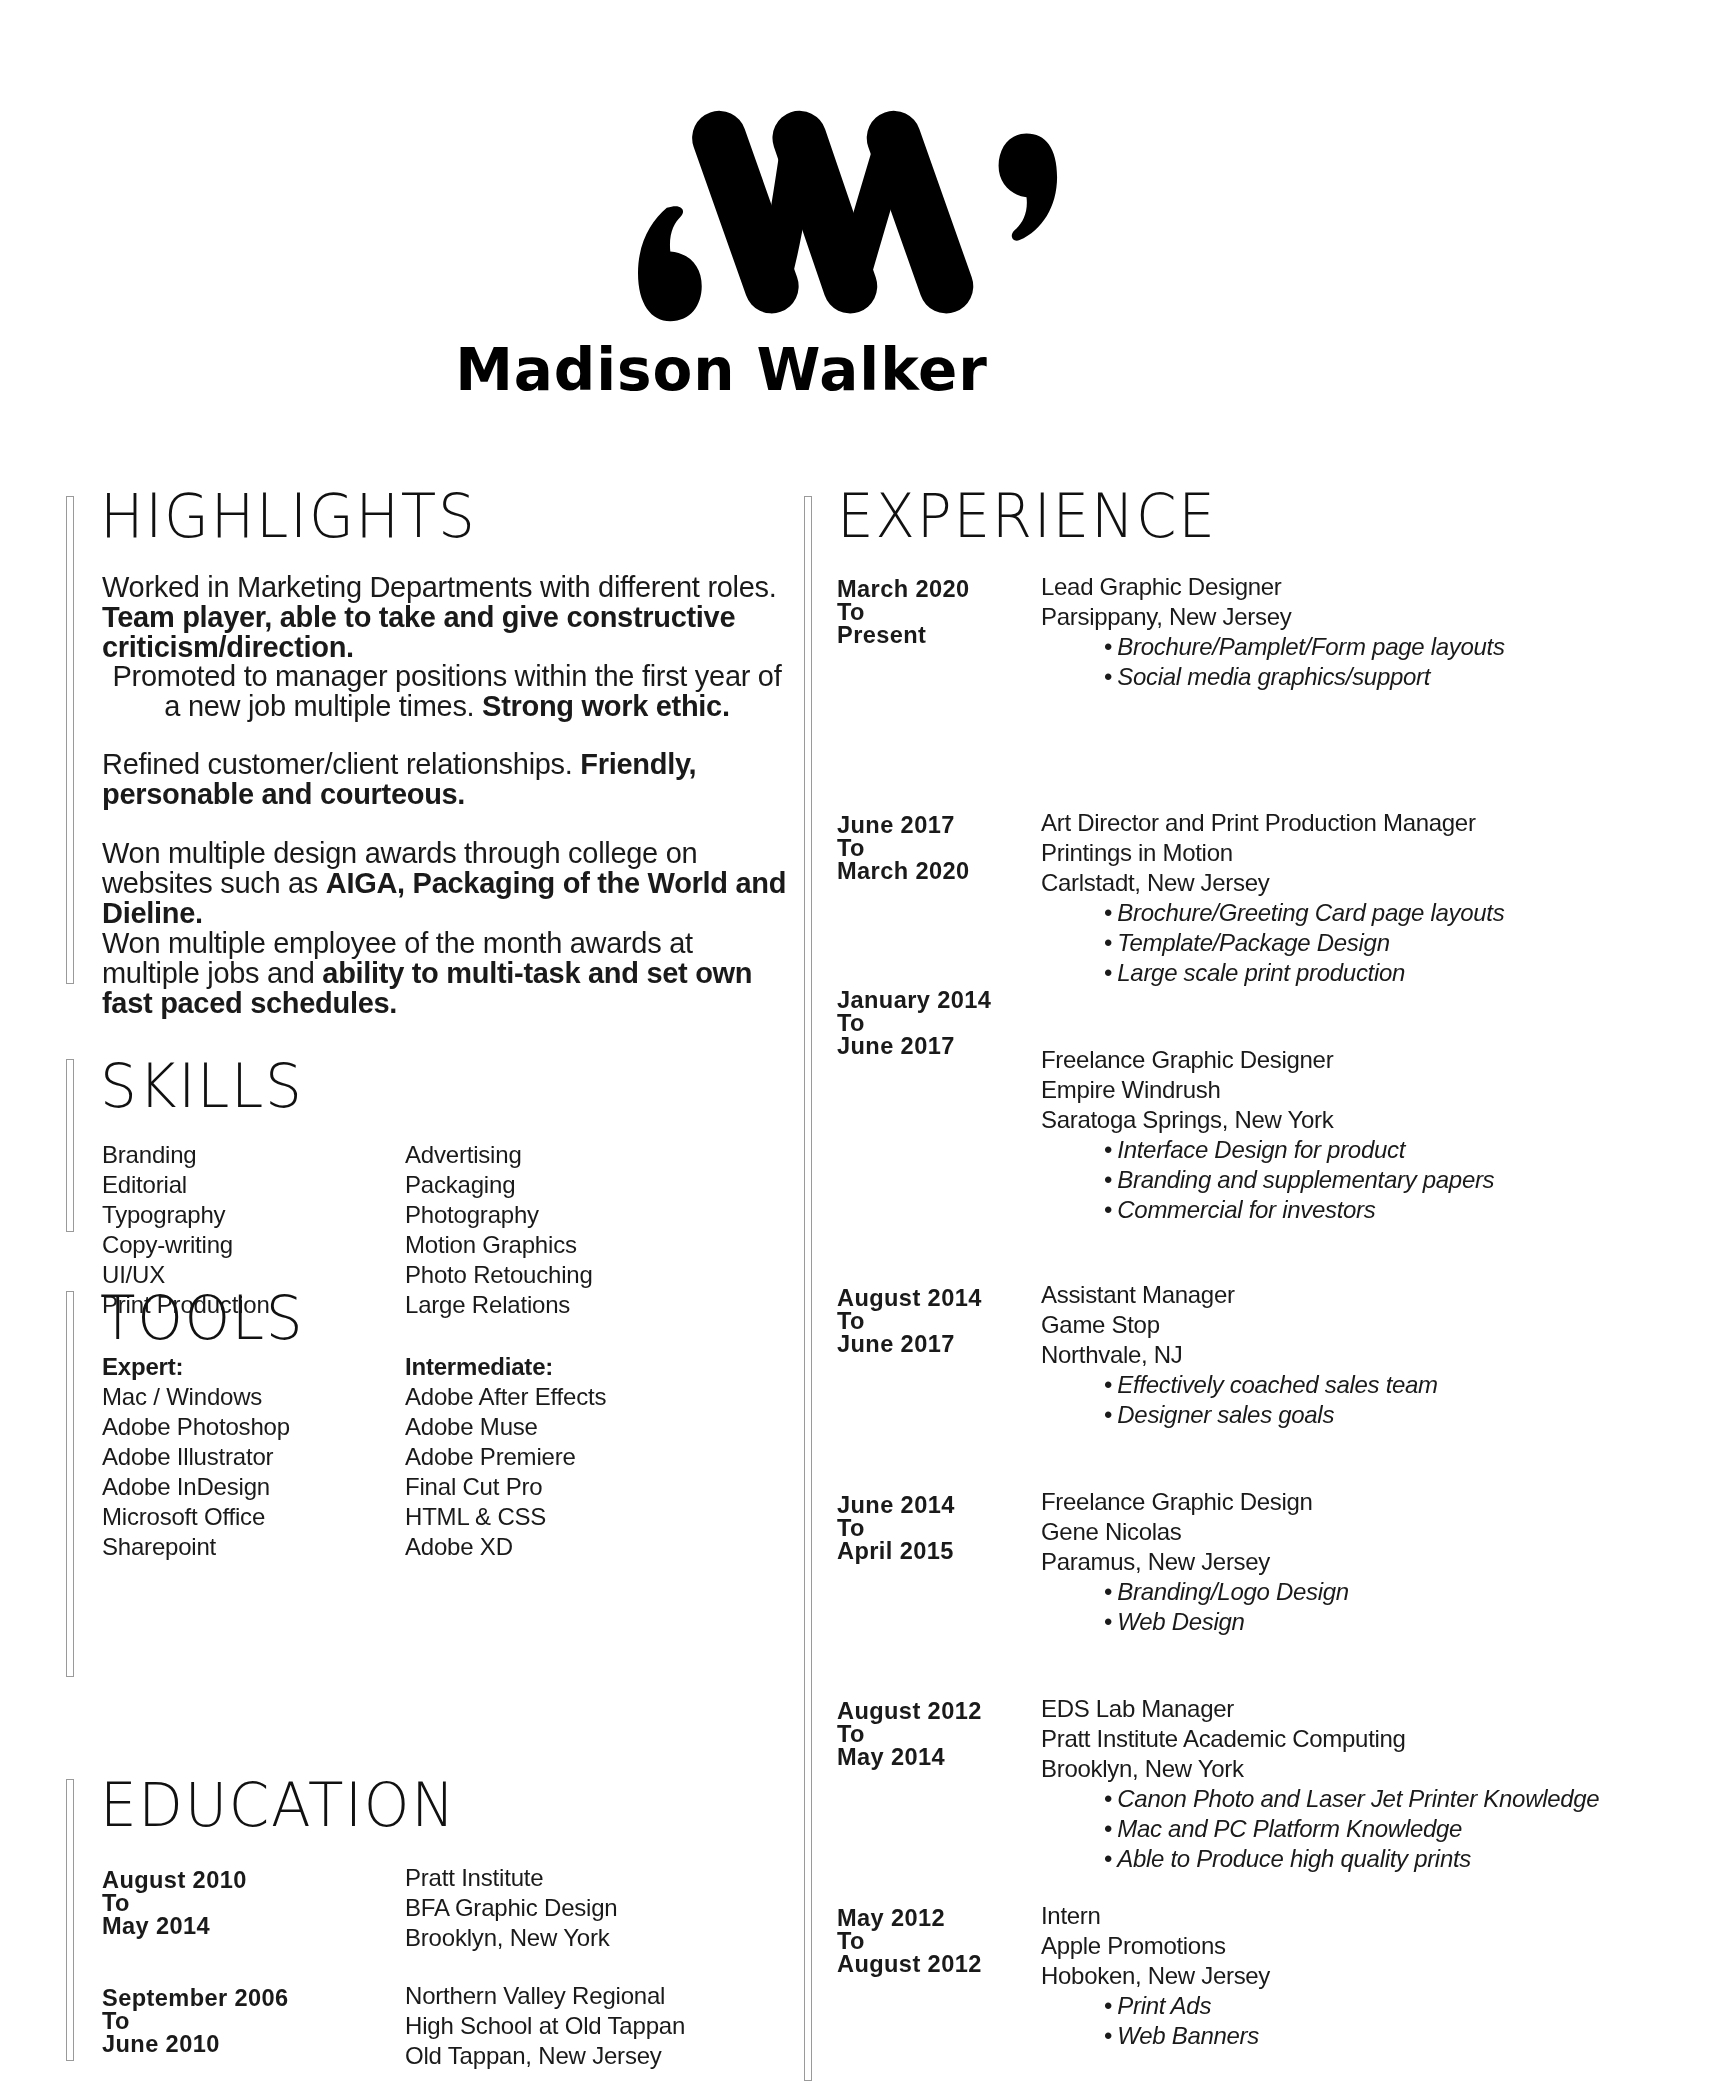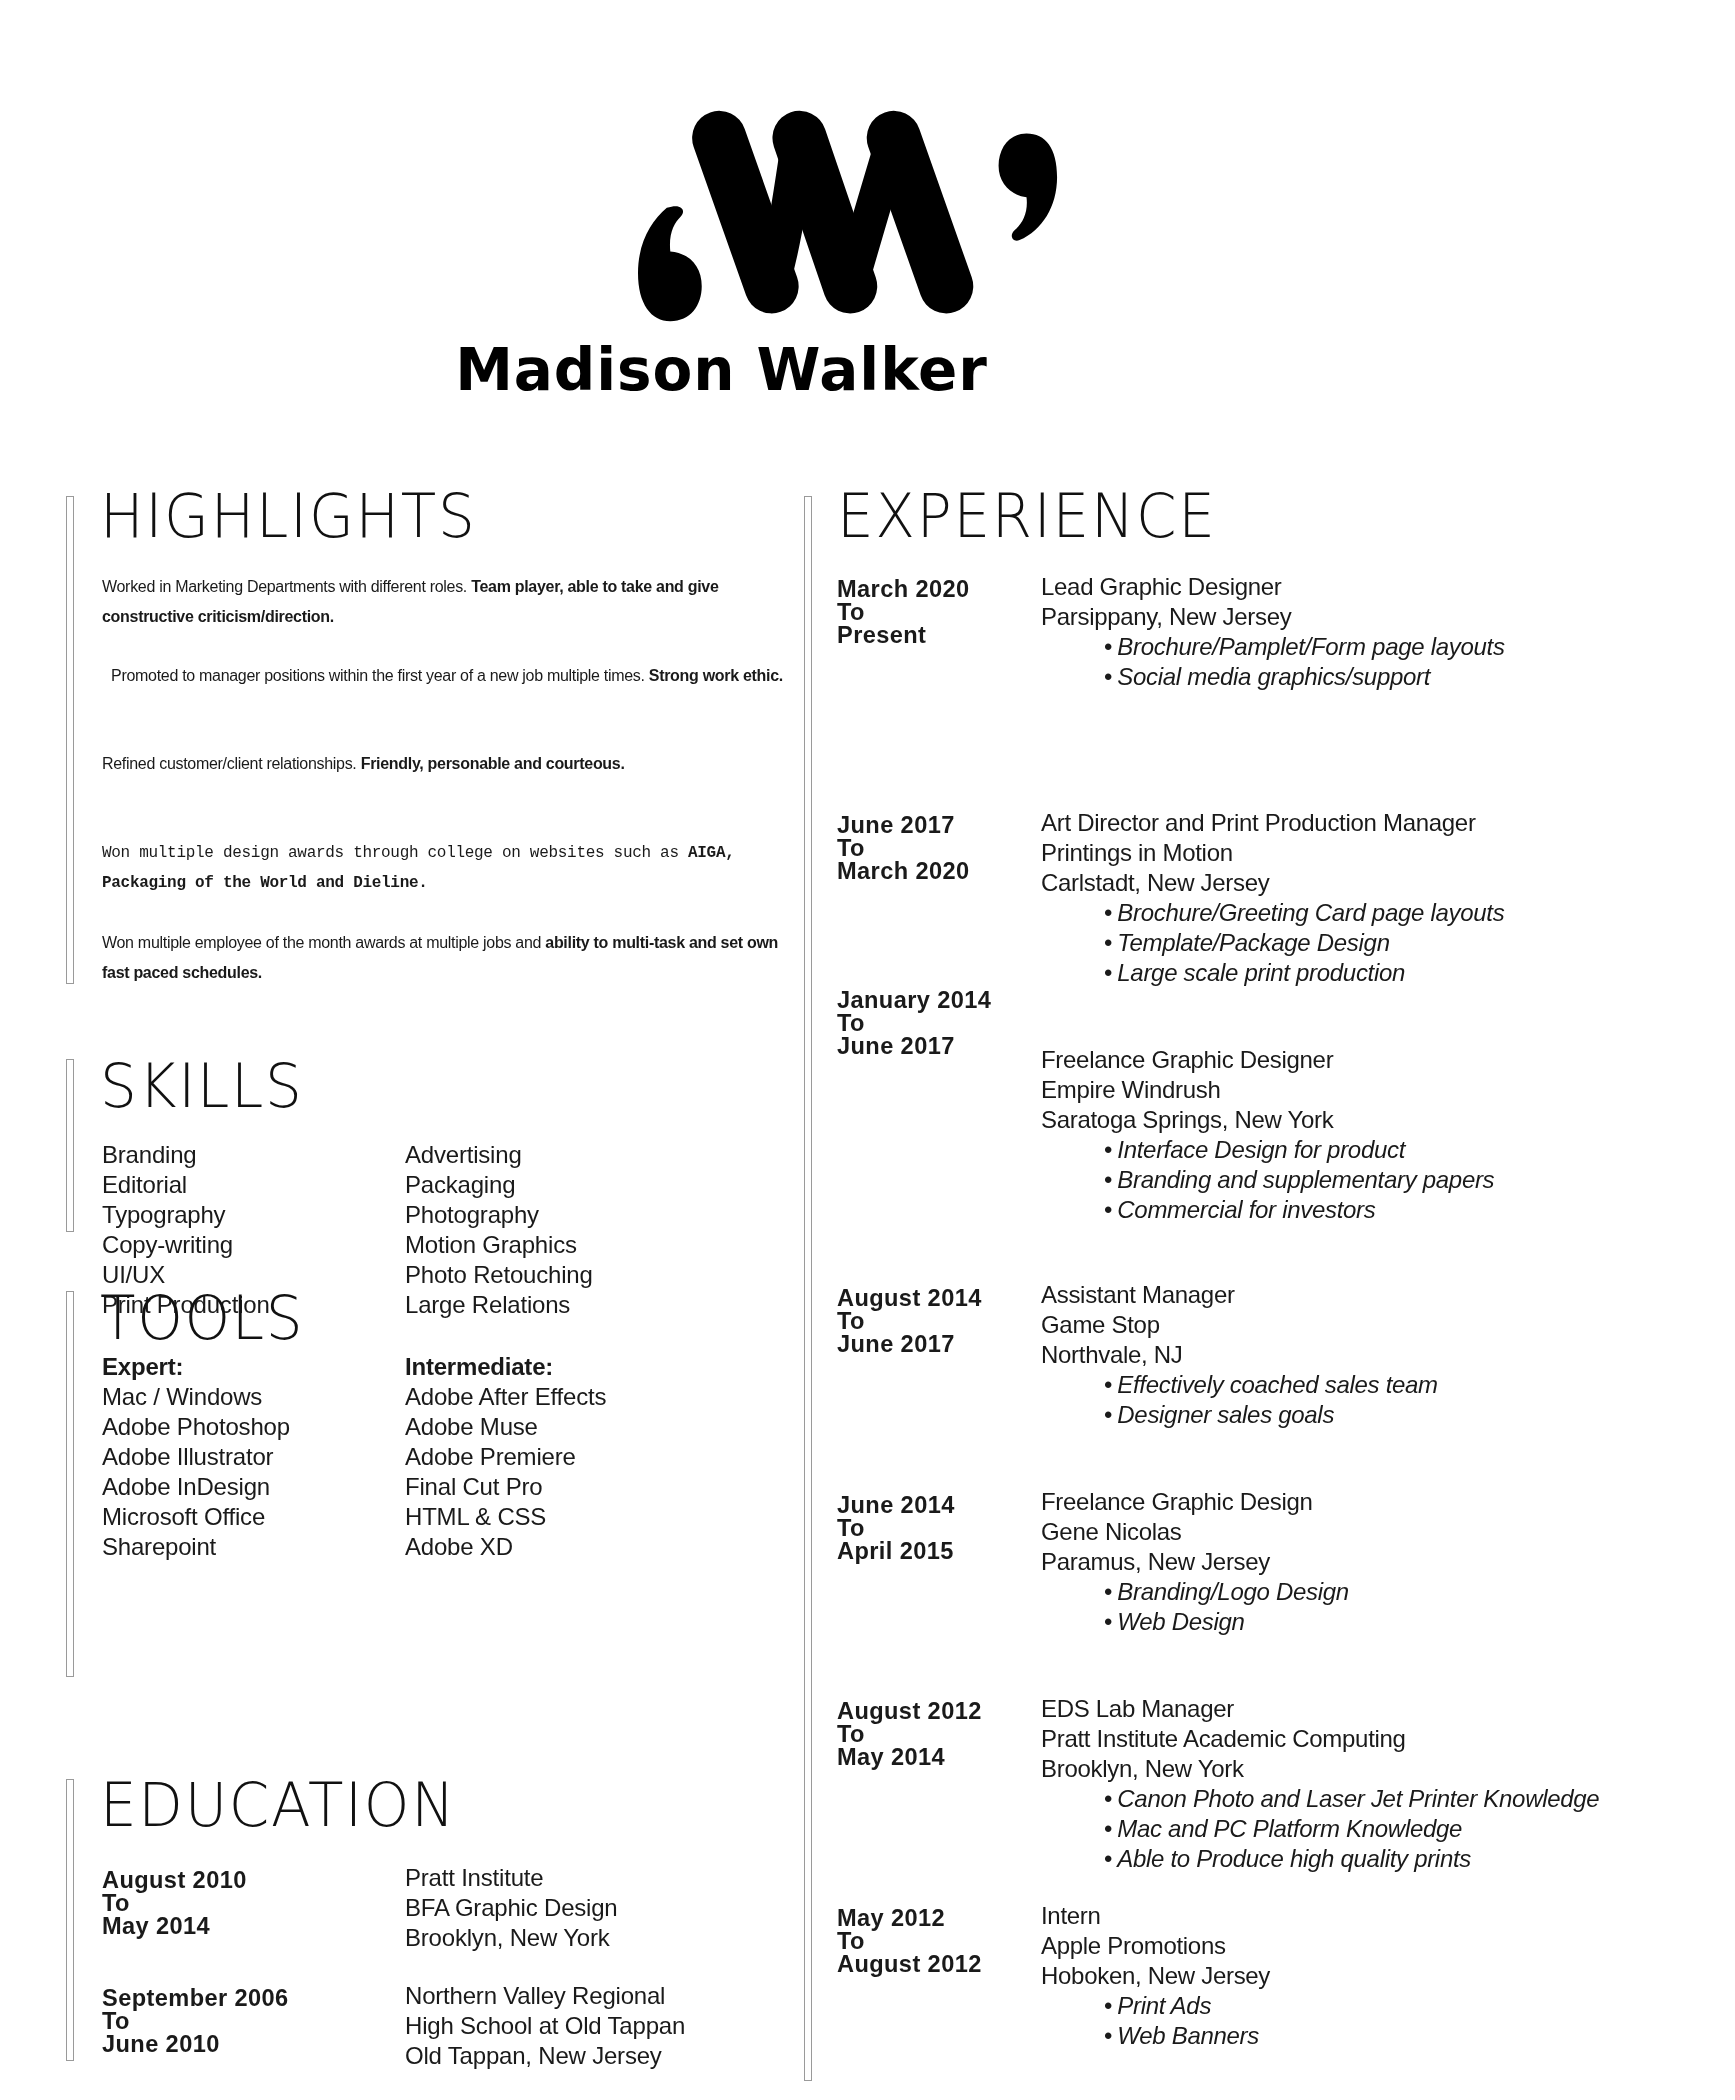--- a/index.html
+++ b/index.html
@@ -4,21 +4,21 @@
 <style>
   html, body { margin: 0; padding: 0; background: #ffffff; }
   body { width: 1735px; height: 2101px; position: relative; overflow: hidden; color: #111; font-family: "Liberation Sans", sans-serif; }
 
   .logo { position: absolute; left: 616px; top: 103px; width: 498px; height: 227px; }
   .brand-name { position: absolute; left: 0; width: 1443px; top: 336px; text-align: center; font-family: "DejaVu Sans", sans-serif; font-weight: bold; font-size: 58px; letter-spacing: 0.9px; color: #000; }
   .bar { position: absolute; width: 6.1px; border: 1.7px solid #9a9a9a; background: #fff; }
   .sec-title { position: absolute; font-family: "DejaVu Sans", sans-serif; font-weight: 200; font-size: 58px; letter-spacing: 1.7px; color: #111; -webkit-text-stroke: 0; transform: scaleY(1.05); transform-origin: left top; }
 
   .body-text { font-family: "Liberation Sans Narrow", "Liberation Sans", sans-serif; font-size: 23.6px; line-height: 30px; color: #1a1a1a; }
-  .hl-para { position: absolute; left: 102px; width: 690px; font-size: 16px; line-height: 30px; letter-spacing: -0.3px; }
+  .hl-para { position: absolute; left: 102px; width: 690px; font-size: 29px; line-height: 30px; letter-spacing: -0.3px; }
   .hl-para b { font-weight: bold; }
 
   .list { position: absolute; font-size: 24px; line-height: 30px; letter-spacing: -0.2px; }
   .list div { white-space: nowrap; }
   .list .head { font-weight: bold; }
 
   .date { position: absolute; font-weight: bold; font-size: 23.6px; line-height: 23px; letter-spacing: 0.4px; white-space: nowrap; }
   .date div:nth-child(2) { line-height: 23px; }
   .job { position: absolute; font-size: 24px; line-height: 30px; letter-spacing: -0.3px; }
   .job .line { white-space: nowrap; }
@@ -42,21 +42,21 @@
 
   <path d="M470 35 C450 35 438 52 438 72 C438 92 452 106 470 108 C472 125 466 138 456 146 C450 152 454 160 462 157 C488 146 505 118 505 85 C505 52 492 35 470 35 Z" fill="#000"></path>
 </svg>
 <div class="brand-name">Madison Walker</div>
 
 <div class="bar" style="left:66px; top:496px; height:486px;"></div>
 <div class="sec-title" style="left:100px; top:480px;">HIGHLIGHTS</div>
 <div class="body-text hl-para" style="top:572px;"><span>Worked in Marketing Departments with different roles. </span><b>Team player, able to take and give constructive criticism/direction.</b></div>
 <div class="body-text hl-para" style="top:661px;text-align:center;"><span>Promoted to manager positions within the first year of a new job multiple times. </span><b>Strong work ethic.</b></div>
 <div class="body-text hl-para" style="top:749px;"><span>Refined customer/client relationships. </span><b>Friendly, personable and courteous.</b></div>
-<div class="body-text hl-para" style="top:838px;font-family:Liberation Mono, monospace;"><span>Won multiple design awards through college on websites such as </span><b>AIGA, Packaging of the World and Dieline.</b></div>
+<div class="body-text hl-para" style="top:838px;"><span>Won multiple design awards through college on websites such as </span><b>AIGA, Packaging of the World and Dieline.</b></div>
 <div class="body-text hl-para" style="top:928px;"><span>Won multiple employee of the month awards at multiple jobs and </span><b>ability to multi-task and set own fast paced schedules.</b></div>
 
 <div class="bar" style="left:66px; top:1059px; height:171px;"></div>
 <div class="sec-title" style="left:100px; top:1050px;">SKILLS</div>
 <div class="body-text list" style="left:102px; top:1140px;">
   <div>Branding</div>
   <div>Editorial</div>
   <div>Typography</div>
   <div>Copy-writing</div>
   <div>UI/UX</div>

